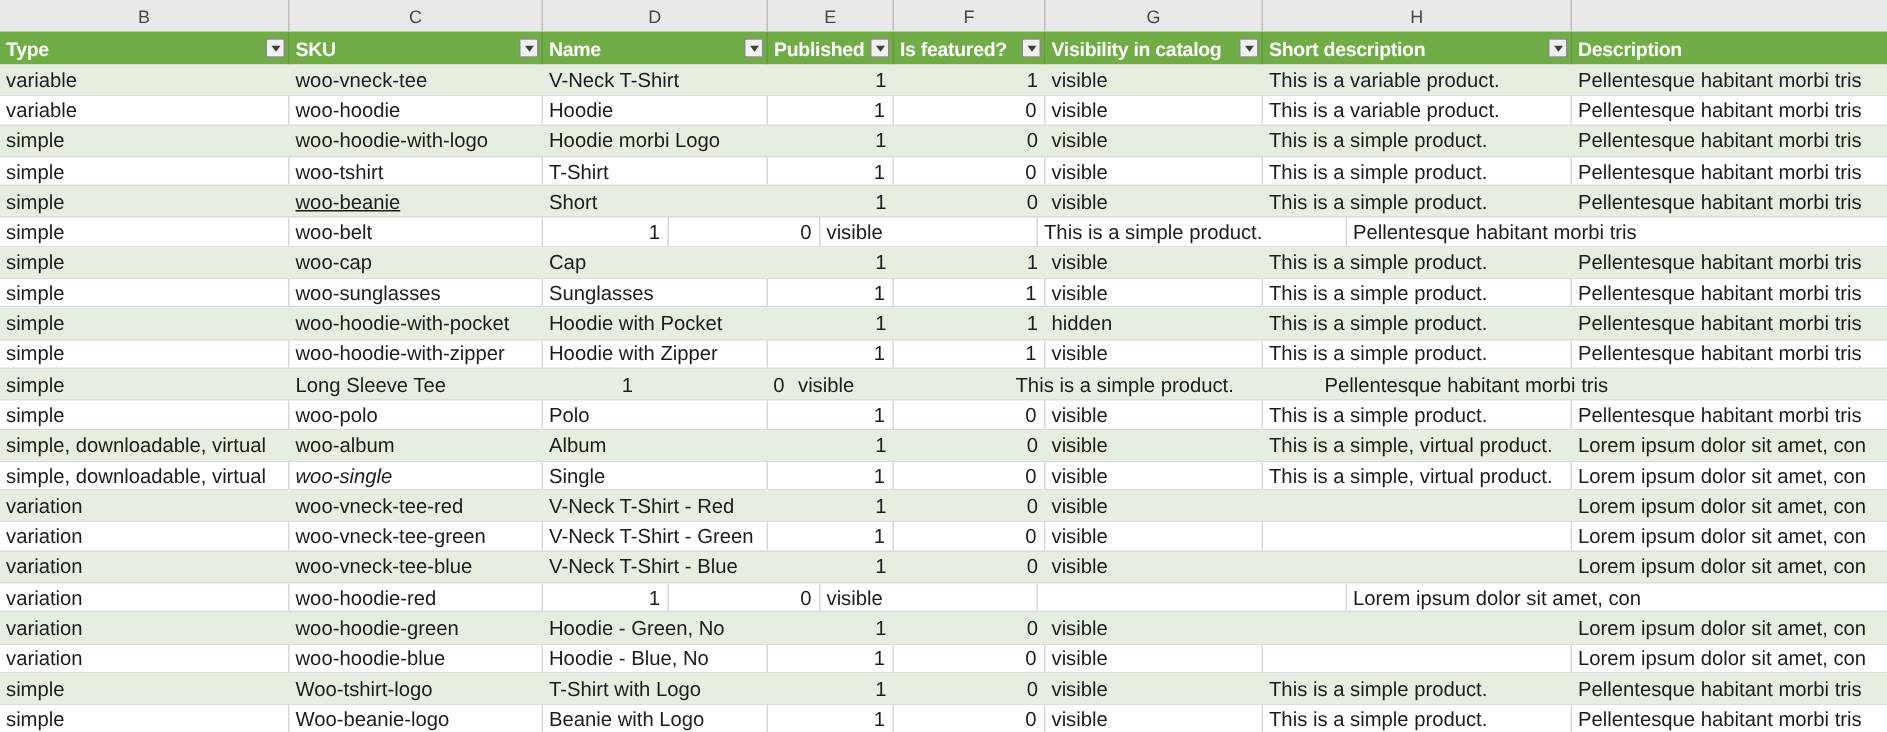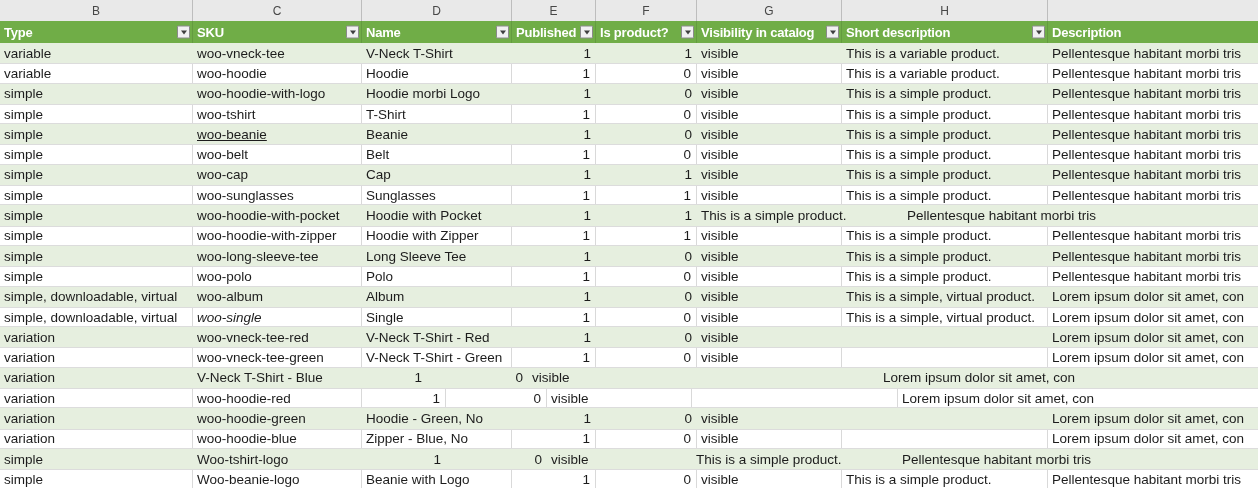--- a/index.html
+++ b/index.html
@@ -102,21 +102,21 @@
           <span class="filter-arrow"></span>
         </button>
       </div>
       <div class="header-cell" style="width: 84px;">
         <span class="header-label">Published</span>
         <button class="filter-btn">
           <span class="filter-arrow"></span>
         </button>
       </div>
       <div class="header-cell" style="width: 101px;">
-        <span class="header-label">Is product?</span>
+        <span class="header-label">Is featured?</span>
         <button class="filter-btn">
           <span class="filter-arrow"></span>
         </button>
       </div>
       <div class="header-cell" style="width: 145px;">
         <span class="header-label">Visibility in catalog</span>
         <button class="filter-btn">
           <span class="filter-arrow"></span>
         </button>
       </div>
@@ -167,31 +167,30 @@
         <div class="cell" style="width: 150px;">T-Shirt</div>
         <div class="cell num" style="width: 84px;">1</div>
         <div class="cell num" style="width: 101px;">0</div>
         <div class="cell" style="width: 145px;">visible</div>
         <div class="cell" style="width: 206px;">This is a simple product.</div>
         <div class="cell" style="width: 210px;">Pellentesque habitant morbi tris</div>
       </div>
       <div class="row band">
         <div class="cell" style="width: 193px;">simple</div>
         <div class="cell" style="width: 169px; text-decoration: underline;">woo-beanie</div>
-        <div class="cell" style="width: 150px;">Beanie</div>
+        <div class="cell" style="width: 150px;">Short</div>
         <div class="cell num" style="width: 84px;">1</div>
         <div class="cell num" style="width: 101px;">0</div>
         <div class="cell" style="width: 145px;">visible</div>
         <div class="cell" style="width: 206px;">This is a simple product.</div>
         <div class="cell" style="width: 210px;">Pellentesque habitant morbi tris</div>
       </div>
       <div class="row plain">
         <div class="cell" style="width: 193px;">simple</div>
         <div class="cell" style="width: 169px;">woo-belt</div>
-        <div class="cell" style="width: 150px;">Belt</div>
         <div class="cell num" style="width: 84px;">1</div>
         <div class="cell num" style="width: 101px;">0</div>
         <div class="cell" style="width: 145px;">visible</div>
         <div class="cell" style="width: 206px;">This is a simple product.</div>
         <div class="cell" style="width: 210px;">Pellentesque habitant morbi tris</div>
       </div>
       <div class="row band">
         <div class="cell" style="width: 193px;">simple</div>
         <div class="cell" style="width: 169px;">woo-cap</div>
         <div class="cell" style="width: 150px;">Cap</div>
@@ -210,36 +209,36 @@
         <div class="cell" style="width: 145px;">visible</div>
         <div class="cell" style="width: 206px;">This is a simple product.</div>
         <div class="cell" style="width: 210px;">Pellentesque habitant morbi tris</div>
       </div>
       <div class="row band">
         <div class="cell" style="width: 193px;">simple</div>
         <div class="cell" style="width: 169px;">woo-hoodie-with-pocket</div>
         <div class="cell" style="width: 150px;">Hoodie with Pocket</div>
         <div class="cell num" style="width: 84px;">1</div>
         <div class="cell num" style="width: 101px;">1</div>
+        <div class="cell" style="width: 145px;">hidden</div>
         <div class="cell" style="width: 206px;">This is a simple product.</div>
         <div class="cell" style="width: 210px;">Pellentesque habitant morbi tris</div>
       </div>
       <div class="row plain">
         <div class="cell" style="width: 193px;">simple</div>
         <div class="cell" style="width: 169px;">woo-hoodie-with-zipper</div>
         <div class="cell" style="width: 150px;">Hoodie with Zipper</div>
         <div class="cell num" style="width: 84px;">1</div>
         <div class="cell num" style="width: 101px;">1</div>
         <div class="cell" style="width: 145px;">visible</div>
         <div class="cell" style="width: 206px;">This is a simple product.</div>
         <div class="cell" style="width: 210px;">Pellentesque habitant morbi tris</div>
       </div>
       <div class="row band">
         <div class="cell" style="width: 193px;">simple</div>
-        <div class="cell" style="width: 169px;">woo-long-sleeve-tee</div>
         <div class="cell" style="width: 150px;">Long Sleeve Tee</div>
         <div class="cell num" style="width: 84px;">1</div>
         <div class="cell num" style="width: 101px;">0</div>
         <div class="cell" style="width: 145px;">visible</div>
         <div class="cell" style="width: 206px;">This is a simple product.</div>
         <div class="cell" style="width: 210px;">Pellentesque habitant morbi tris</div>
       </div>
       <div class="row plain">
         <div class="cell" style="width: 193px;">simple</div>
         <div class="cell" style="width: 169px;">woo-polo</div>
@@ -285,20 +284,21 @@
         <div class="cell" style="width: 169px;">woo-vneck-tee-green</div>
         <div class="cell" style="width: 150px;">V-Neck T-Shirt - Green</div>
         <div class="cell num" style="width: 84px;">1</div>
         <div class="cell num" style="width: 101px;">0</div>
         <div class="cell" style="width: 145px;">visible</div>
         <div class="cell" style="width: 206px;"></div>
         <div class="cell" style="width: 210px;">Lorem ipsum dolor sit amet, con</div>
       </div>
       <div class="row band">
         <div class="cell" style="width: 193px;">variation</div>
+        <div class="cell" style="width: 169px;">woo-vneck-tee-blue</div>
         <div class="cell" style="width: 150px;">V-Neck T-Shirt - Blue</div>
         <div class="cell num" style="width: 84px;">1</div>
         <div class="cell num" style="width: 101px;">0</div>
         <div class="cell" style="width: 145px;">visible</div>
         <div class="cell" style="width: 206px;"></div>
         <div class="cell" style="width: 210px;">Lorem ipsum dolor sit amet, con</div>
       </div>
       <div class="row plain">
         <div class="cell" style="width: 193px;">variation</div>
         <div class="cell" style="width: 169px;">woo-hoodie-red</div>
@@ -314,30 +314,31 @@
         <div class="cell" style="width: 150px;">Hoodie - Green, No</div>
         <div class="cell num" style="width: 84px;">1</div>
         <div class="cell num" style="width: 101px;">0</div>
         <div class="cell" style="width: 145px;">visible</div>
         <div class="cell" style="width: 206px;"></div>
         <div class="cell" style="width: 210px;">Lorem ipsum dolor sit amet, con</div>
       </div>
       <div class="row plain">
         <div class="cell" style="width: 193px;">variation</div>
         <div class="cell" style="width: 169px;">woo-hoodie-blue</div>
-        <div class="cell" style="width: 150px;">Zipper - Blue, No</div>
+        <div class="cell" style="width: 150px;">Hoodie - Blue, No</div>
         <div class="cell num" style="width: 84px;">1</div>
         <div class="cell num" style="width: 101px;">0</div>
         <div class="cell" style="width: 145px;">visible</div>
         <div class="cell" style="width: 206px;"></div>
         <div class="cell" style="width: 210px;">Lorem ipsum dolor sit amet, con</div>
       </div>
       <div class="row band">
         <div class="cell" style="width: 193px;">simple</div>
         <div class="cell" style="width: 169px; text-align: right;">Woo-tshirt-logo</div>
+        <div class="cell" style="width: 150px;">T-Shirt with Logo</div>
         <div class="cell num" style="width: 84px;">1</div>
         <div class="cell num" style="width: 101px;">0</div>
         <div class="cell" style="width: 145px;">visible</div>
         <div class="cell" style="width: 206px;">This is a simple product.</div>
         <div class="cell" style="width: 210px;">Pellentesque habitant morbi tris</div>
       </div>
       <div class="row plain">
         <div class="cell" style="width: 193px;">simple</div>
         <div class="cell" style="width: 169px;">Woo-beanie-logo</div>
         <div class="cell" style="width: 150px;">Beanie with Logo</div>

